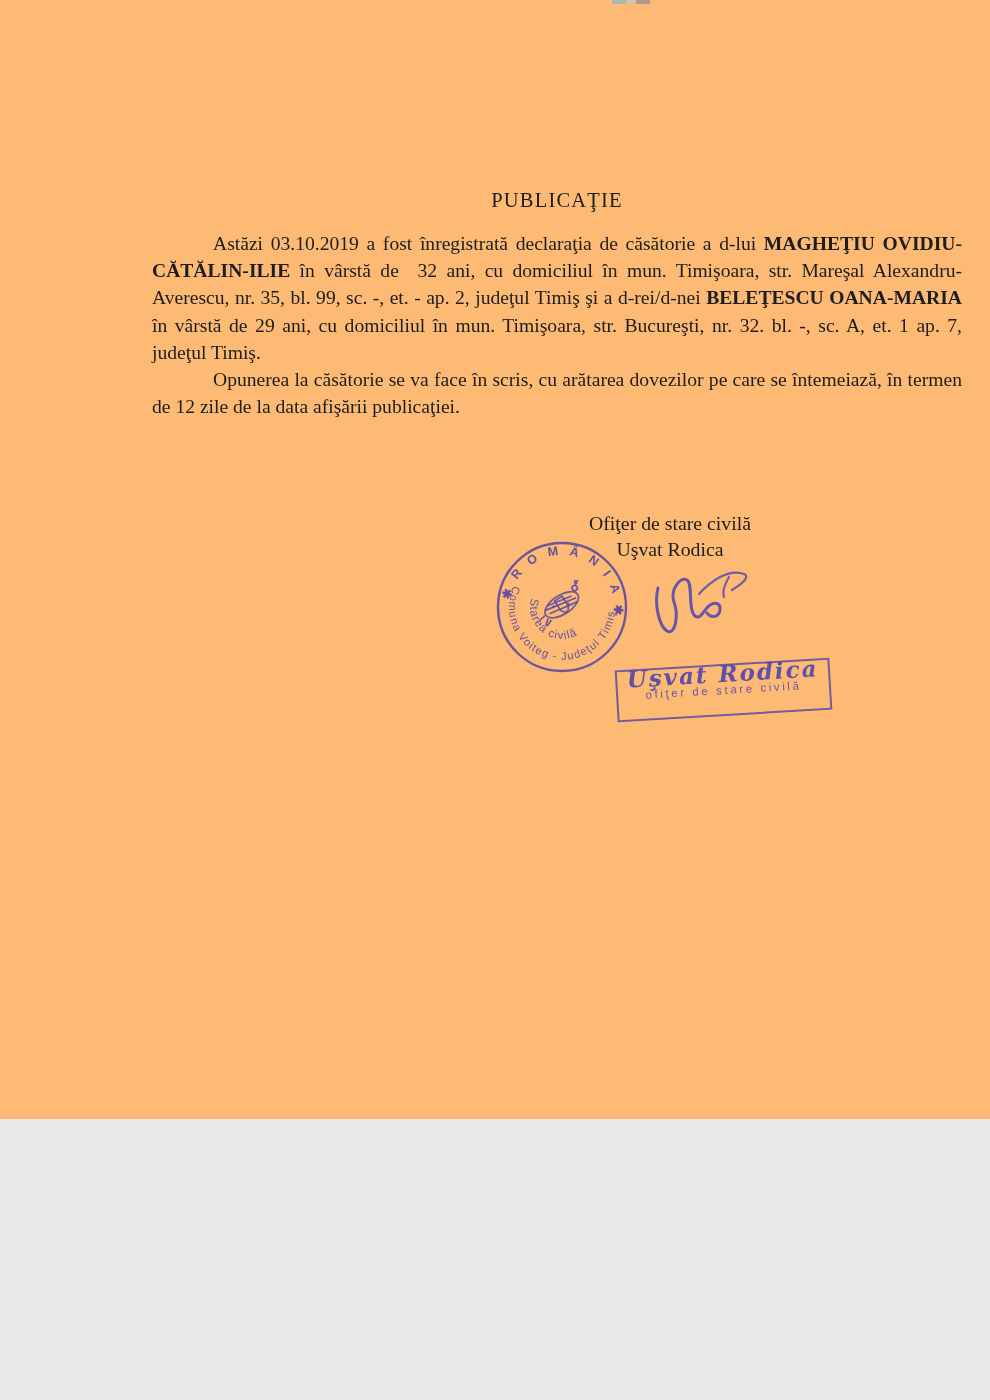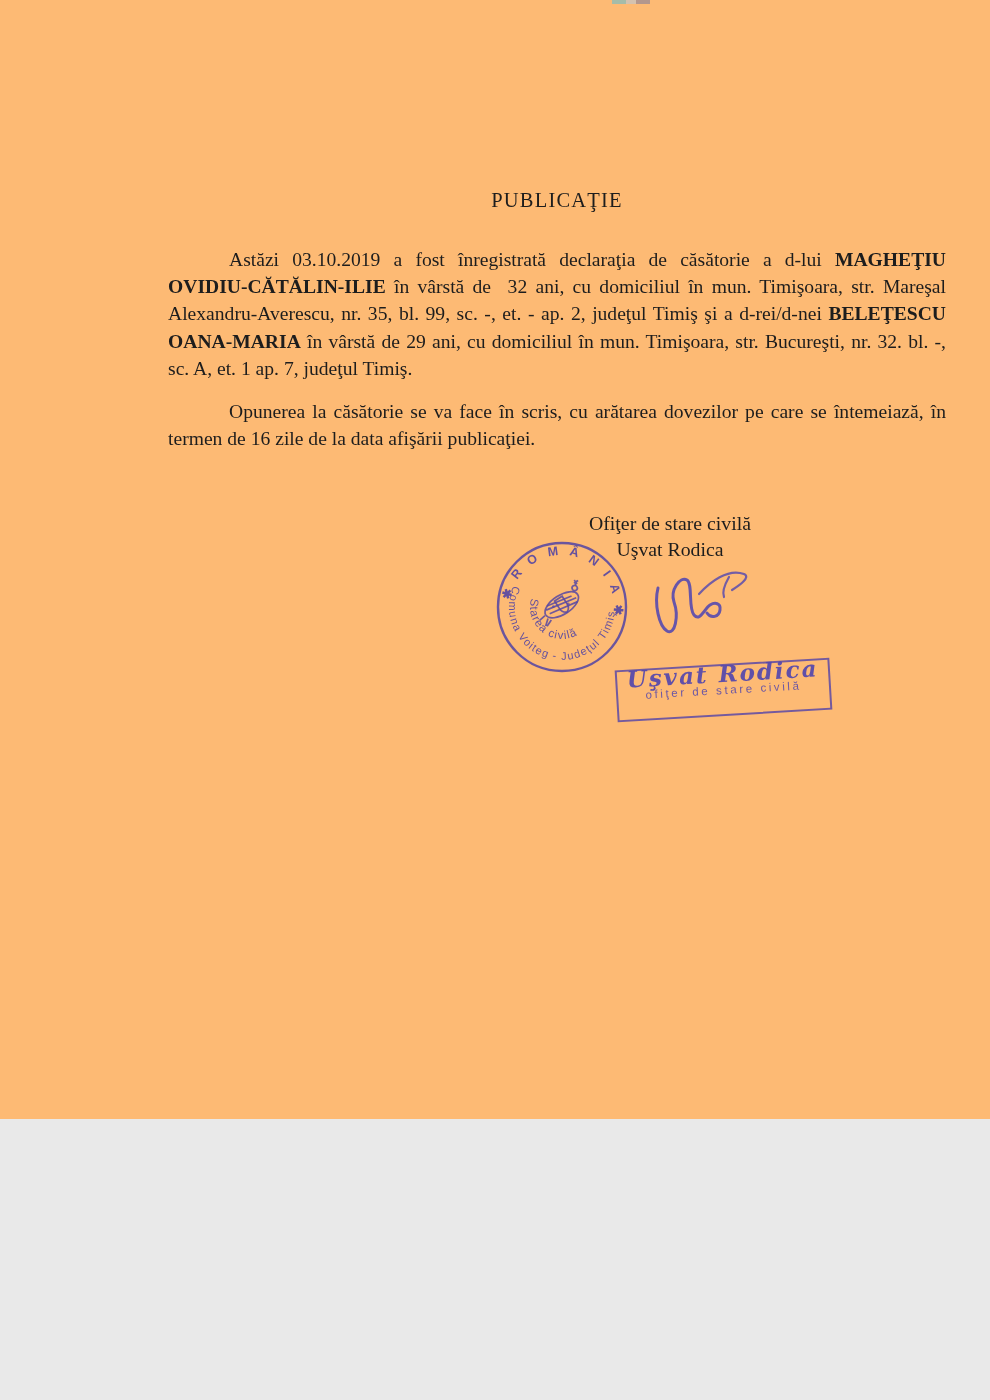--- a/index.html
+++ b/index.html
@@ -25,21 +25,21 @@
     position:absolute; left:152px; top:189px; width:810px;
     text-align:center; font-size:20.5px; letter-spacing:1.2px;
     color:var(--text);
   }
 
   .body-text {
     position:absolute; left:152px; top:230px; width:810px;
     font-size:19.6px; line-height:27.2px; text-align:justify;
     color:var(--text);
   }
-  .body-text p { margin:16px; text-indent:61px; }
+  .body-text p { margin:0; text-indent:61px; }
   .body-text .b { font-weight:bold; }
 
   .sign-block {
     position:absolute; left:538px; top:511px; width:264px;
     text-align:center; font-size:19.8px; line-height:25.8px;
     color:var(--text);
   }
 
   .sig-svg { position:absolute; left:644px; top:552px; width:115px; height:100px; }
   .sig-stroke { fill:none; stroke:#5a4cae; stroke-width:3; stroke-linecap:round; stroke-linejoin:round; opacity:.92; }
@@ -79,21 +79,21 @@
   <div class="scan-artifact">
     <span class="art-1"></span>
     <span class="art-2"></span>
     <span class="art-3"></span>
   </div>
 
   <div class="doc-title">PUBLICAŢIE</div>
 
   <div class="body-text">
     <p><span>Astăzi 03.10.2019 a fost înregistrată declaraţia de căsătorie a d-lui </span><span class="b">MAGHEŢIU OVIDIU-CĂTĂLIN-ILIE</span><span> în vârstă de &nbsp;32 ani, cu domiciliul în mun. Timişoara, str. Mareşal Alexandru-Averescu, nr. 35, bl. 99, sc. -, et. - ap. 2, judeţul Timiş şi a d-rei/d-nei </span><span class="b">BELEŢESCU OANA-MARIA</span><span> în vârstă de 29 ani, cu domiciliul în mun. Timişoara, str. Bucureşti, nr. 32. bl. -, sc. A, et. 1 ap. 7, judeţul Timiş.</span></p>
-    <p><span>Opunerea la căsătorie se va face în scris, cu arătarea dovezilor pe care se întemeiază, în termen de 16 zile de la data afişării publicaţiei.</span></p>
+    <p><span>Opunerea la căsătorie se va face în scris, cu arătarea dovezilor pe care se întemeiază, în termen de 12 zile de la data afişării publicaţiei.</span></p>
   </div>
 
   <div class="sign-block">
     <div>Ofiţer de stare civilă</div>
     <div>Uşvat Rodica</div>
   </div>
 
   <svg class="sig-svg" viewBox="0 0 115 100" aria-hidden="true">
     <path class="sig-stroke" d="M14,36 C10,52 15,74 23,79 C31,84 35,64 30,50 C26,38 36,24 43,28 C49,32 44,56 50,63 C56,70 60,57 66,53 C71,50 77,51 76,58 C75,65 67,67 63,61"></path>
     <path class="sig-stroke thin" d="M55,42 C66,30 84,16 100,22 C107,25 96,33 88,38 M85,25 C81,32 78,40 80,45"></path>

